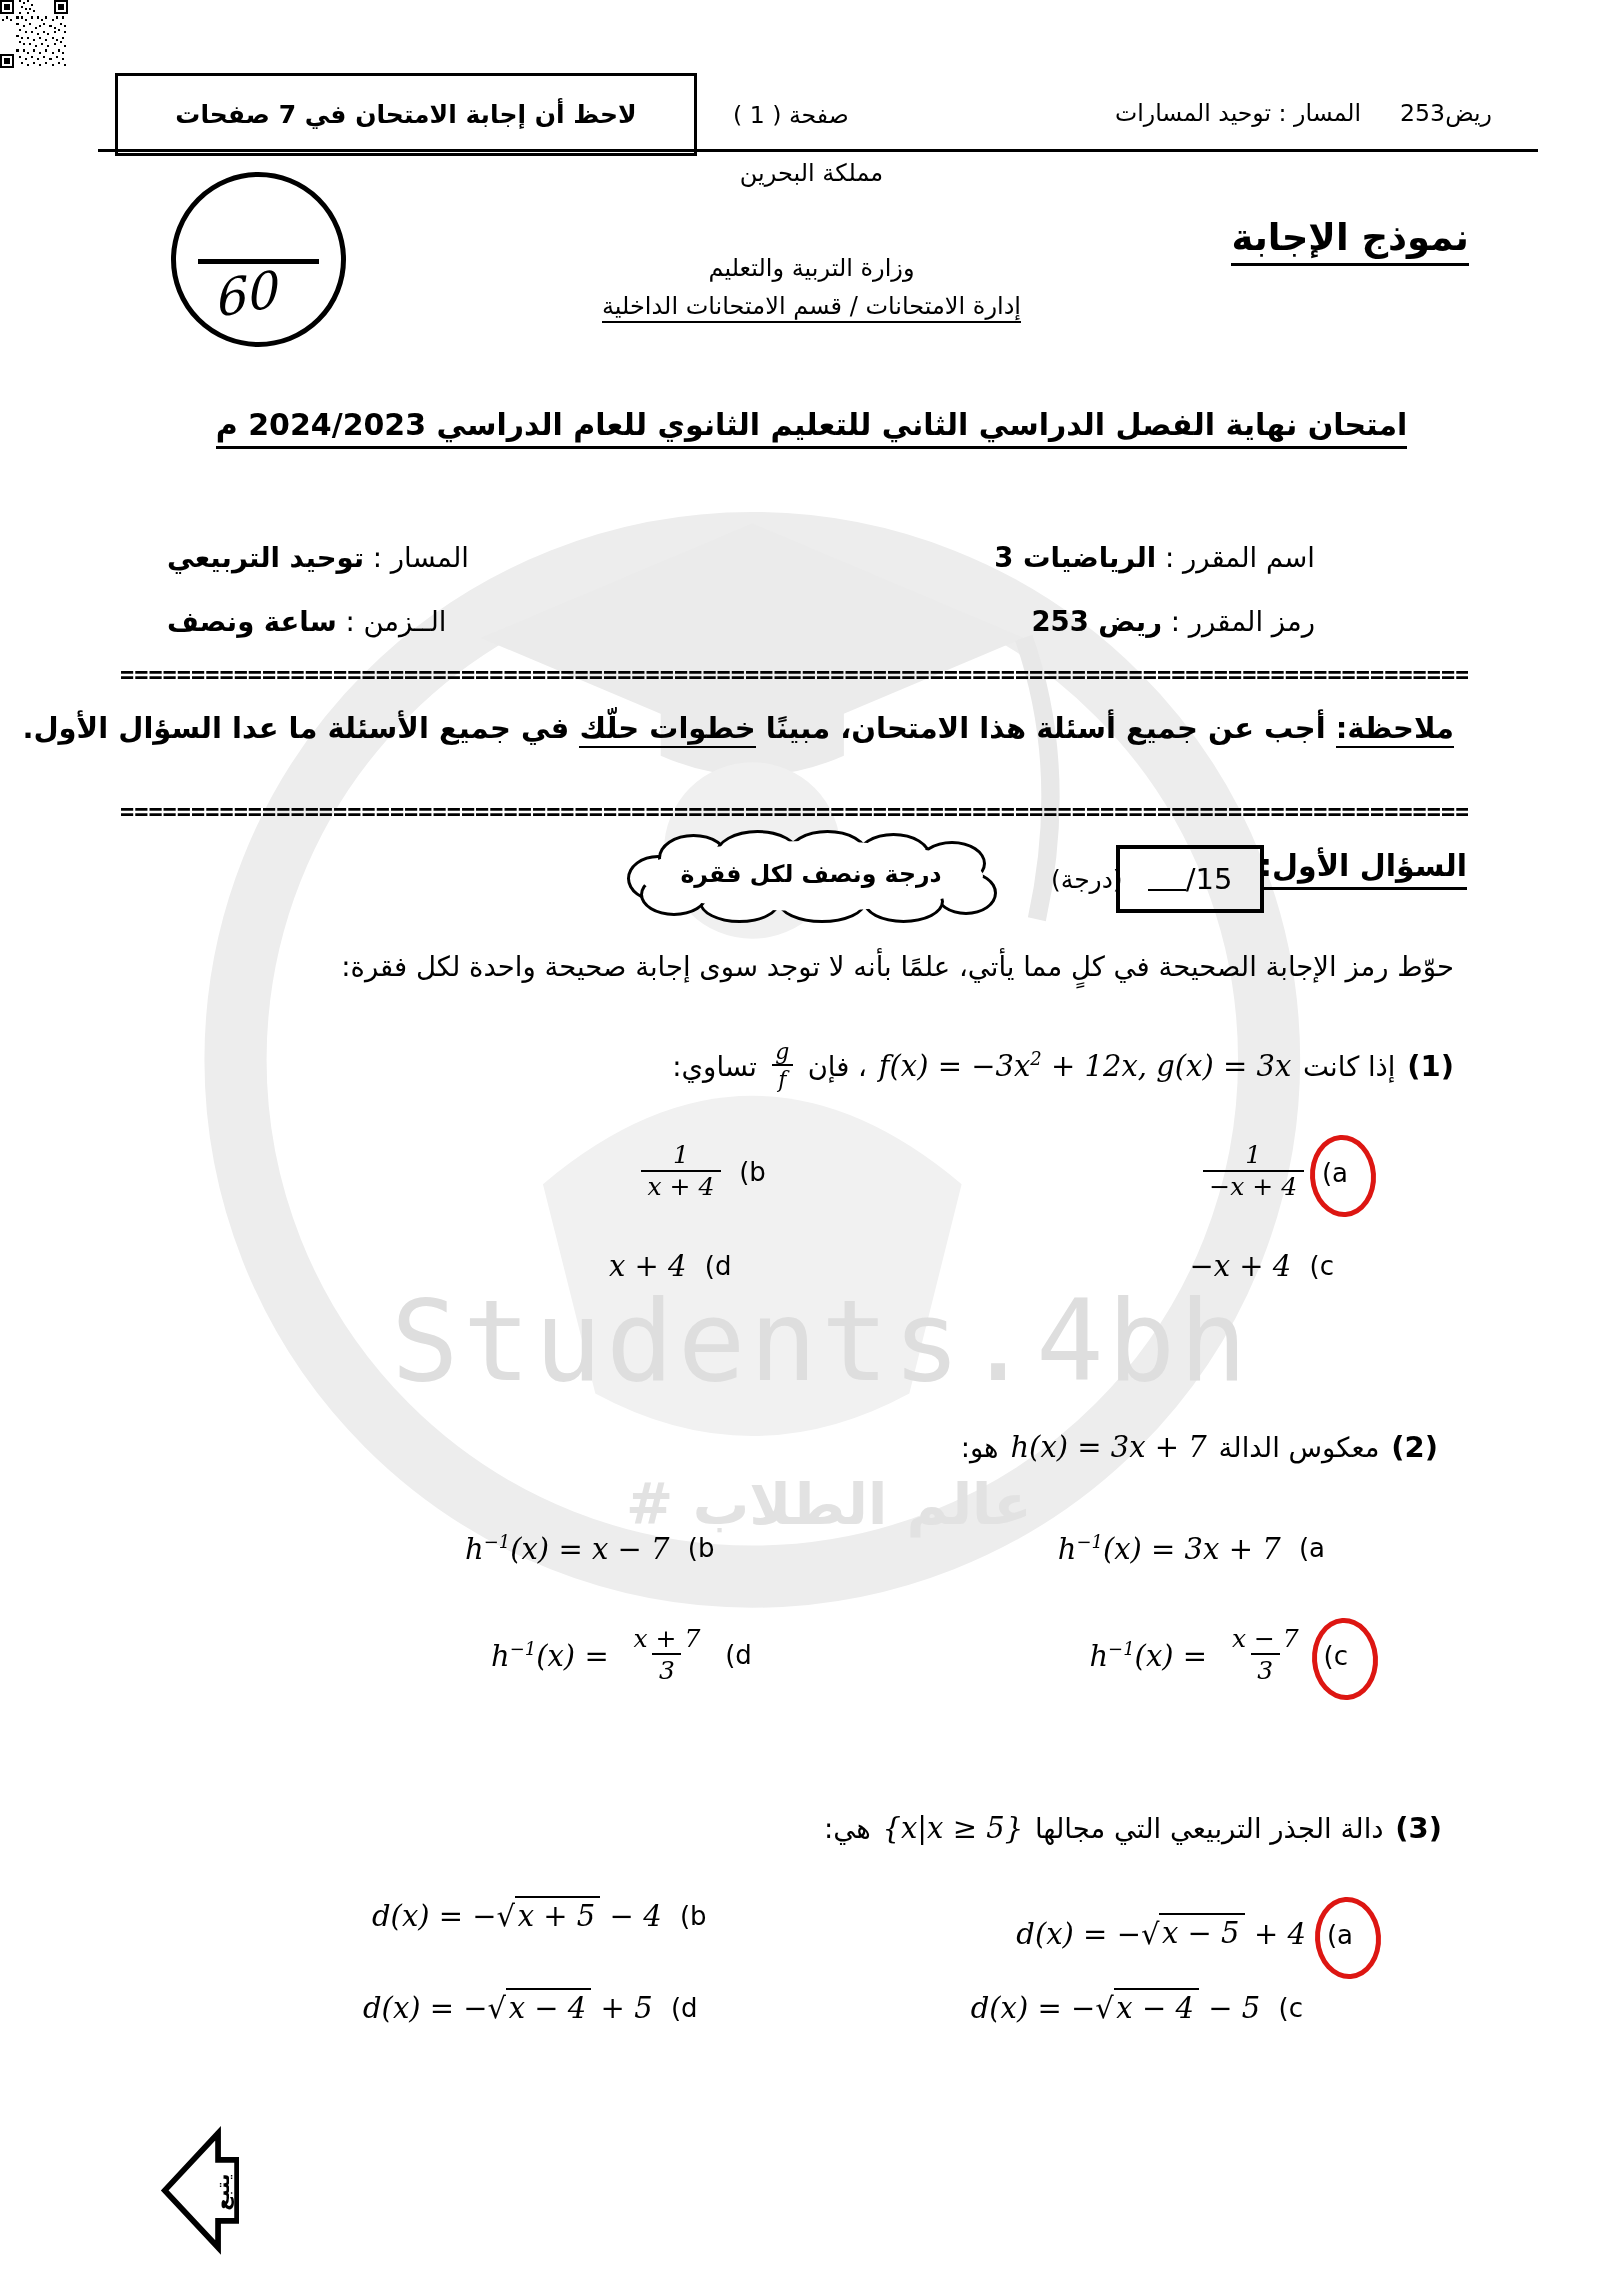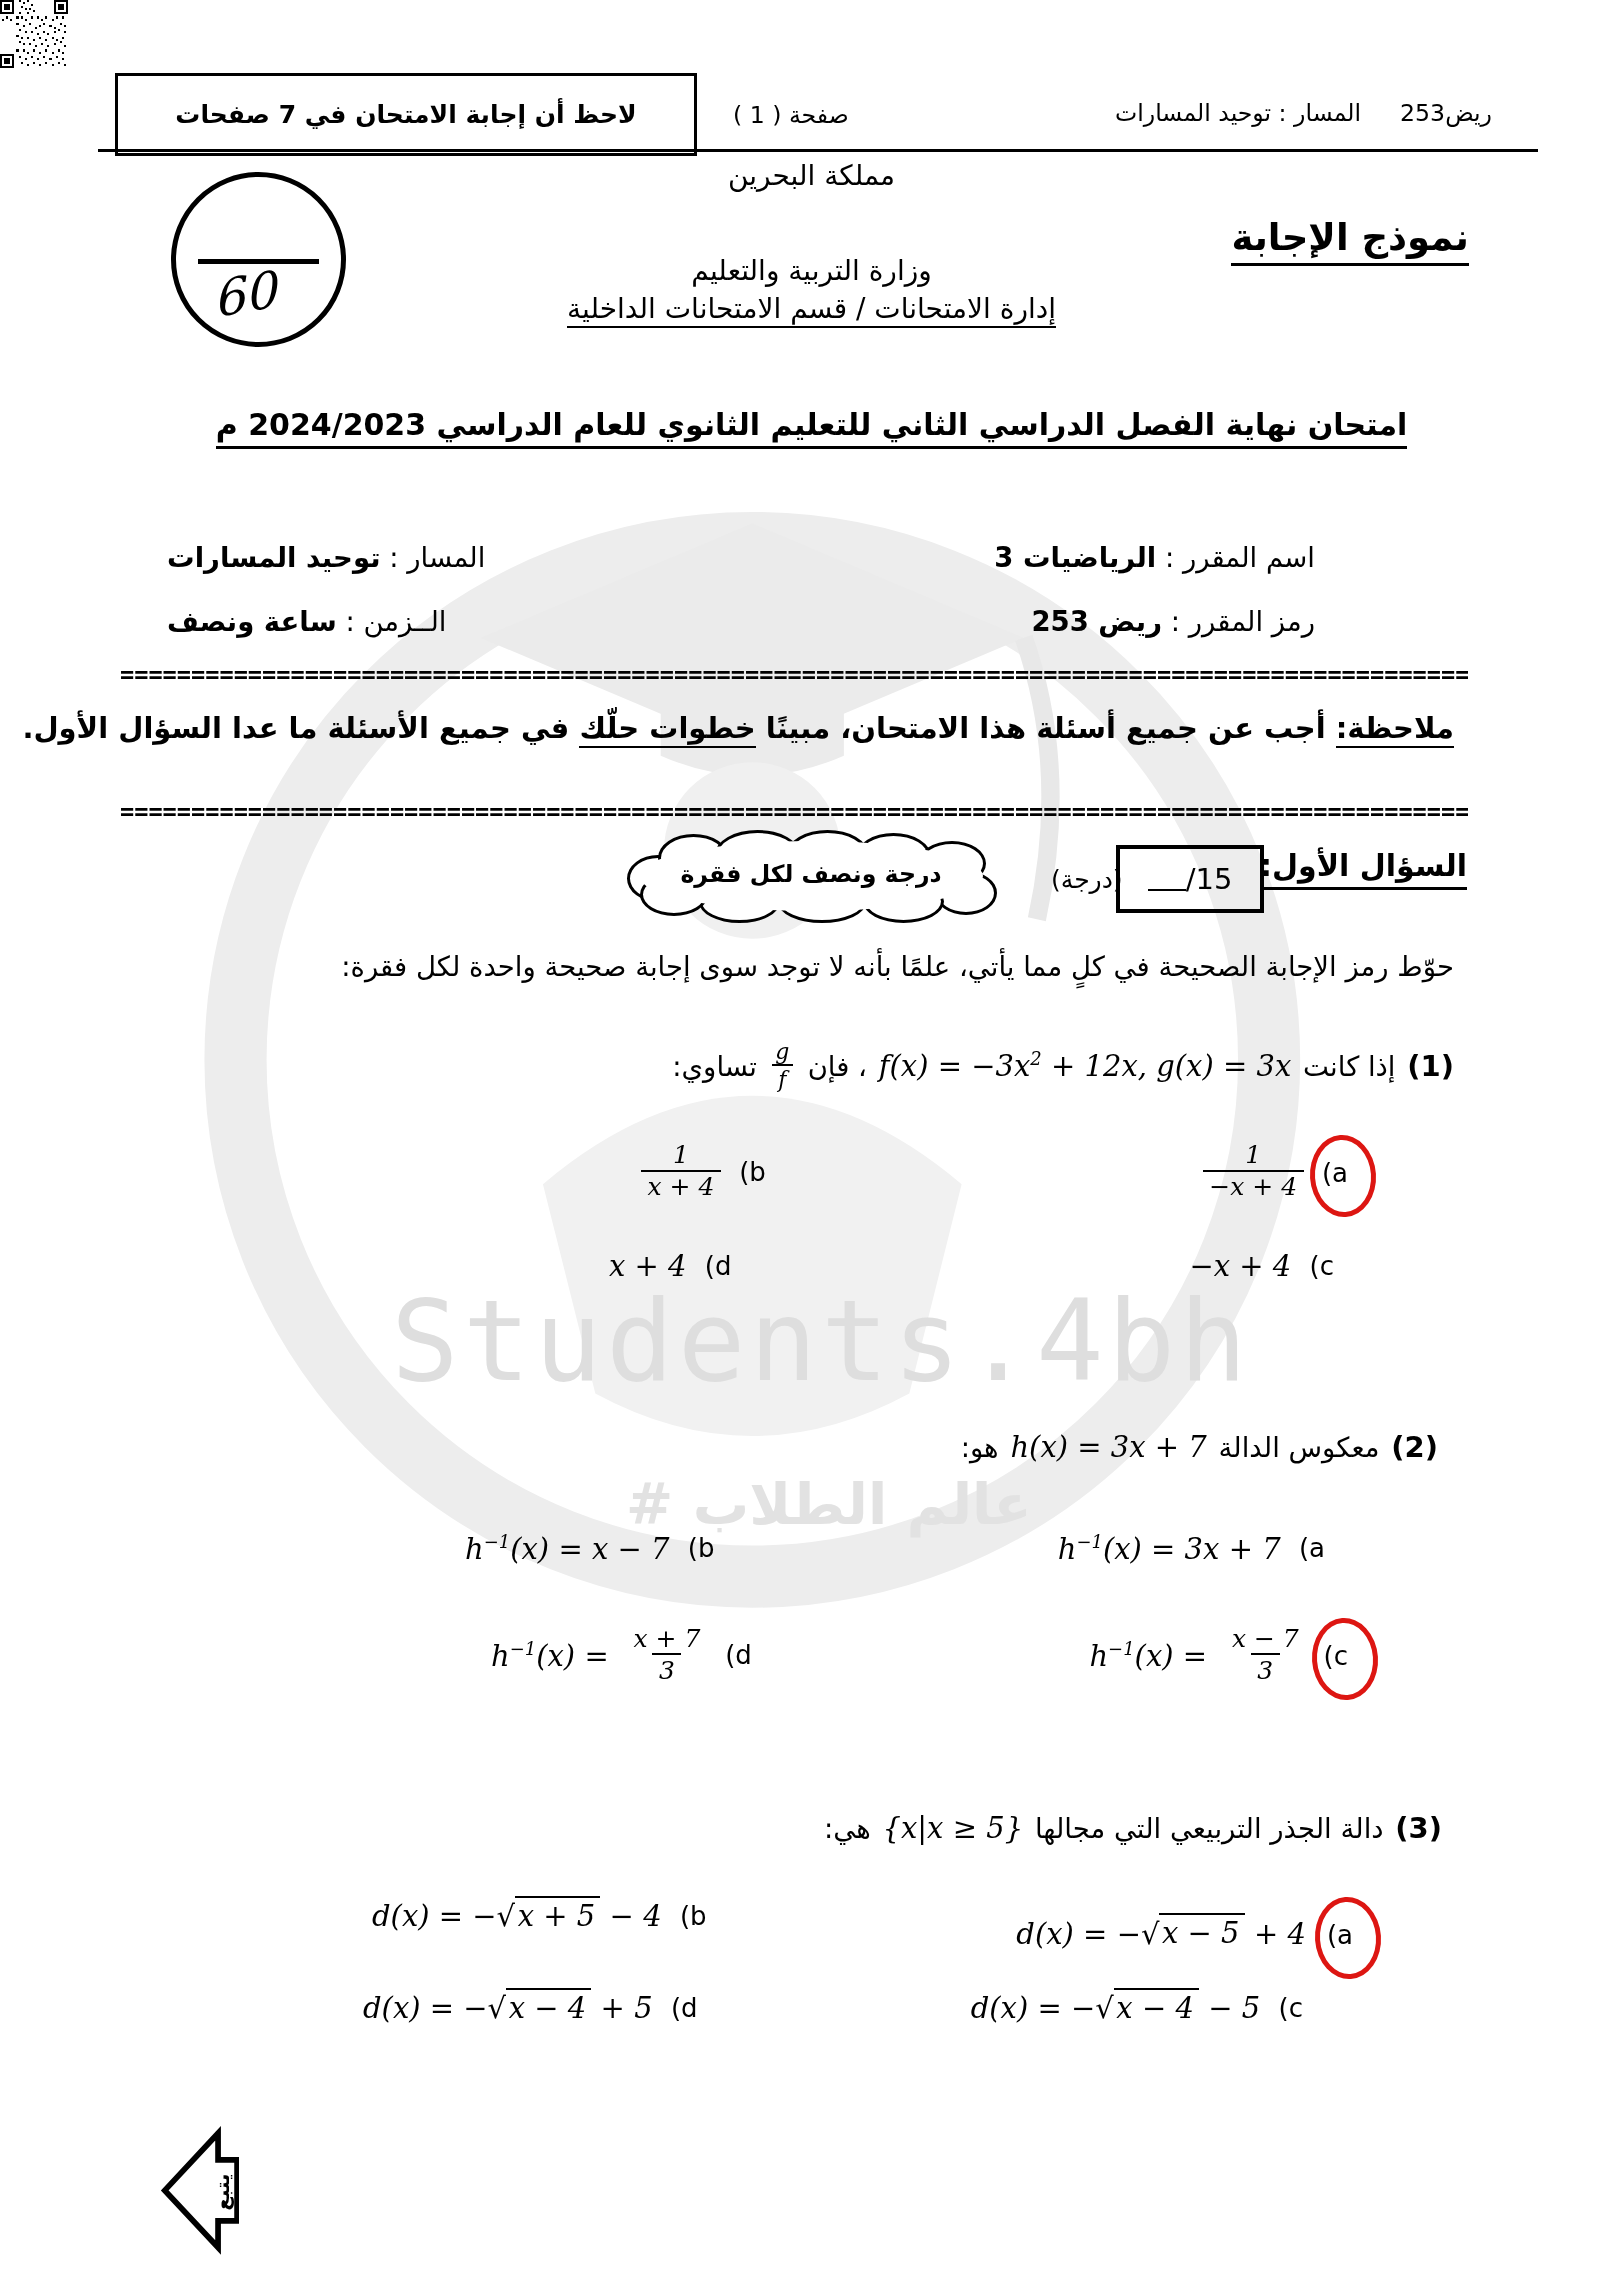--- a/index.html
+++ b/index.html
@@ -20,21 +20,21 @@
   .opt{display:flex;align-items:center;gap:18.3px;direction:ltr;font-size:29px;}
   .lbl{font-family:"DejaVu Sans",sans-serif;font-style:normal;font-size:26px;}
   .lblwrap{position:relative;display:inline-block;}
   .ring{position:absolute;left:-11.8px;top:-19.6px;width:56px;height:72px;
         border:5.9px solid #dd1612;border-radius:50%;transform:rotate(-4deg);}
   .hdr-line{left:98px;top:149px;width:1440px;height:3.3px;background:#000;}
   .hdr-box{left:115px;top:73px;width:576px;height:77px;border:3.9px solid #000;
            display:flex;align-items:center;justify-content:center;font-size:25px;font-weight:bold;}
   .hdr-right{right:131px;top:99px;font-size:23.6px;display:flex;gap:39px;direction:rtl;}
   .hdr-center{left:733px;top:101px;font-size:23.6px;direction:rtl;}
-  .ministry{left:0;width:1623px;text-align:center;font-size:28px;}
+  .ministry{left:0;width:1623px;text-align:center;font-size:24px;}
   .model-title{right:154px;top:216px;font-size:37px;font-weight:bold;text-align:right;}
   .score-circle{left:171px;top:172px;width:165px;height:165px;border:5.2px solid #000;border-radius:50%;}
   .score-line{position:absolute;left:22px;right:22px;top:82px;height:4.6px;background:#000;}
   .score-num{position:absolute;left:41px;top:88px;font-family:"DejaVu Serif",serif;
              font-style:italic;font-size:50px;transform:rotate(-10deg) skewX(-8deg);}
   .exam-title{left:0;top:407px;width:1623px;text-align:center;font-size:30px;font-weight:bold;}
   .info{font-size:27.5px;direction:rtl;}
   .sep{left:120px;width:1348px;height:33px;font-family:"DejaVu Sans Mono",monospace;
        font-weight:bold;font-size:23.6px;white-space:nowrap;overflow:hidden;}
   .note-line{right:169px;top:711px;font-size:29px;font-weight:bold;direction:rtl;white-space:nowrap;}
@@ -107,21 +107,21 @@
   </div>
 
   
   <div class="info" style="right:308px;top:541px;">
     <span>اسم المقرر : </span><span class="b">الرياضيات 3</span>
   </div>
   <div class="info" style="right:308px;top:605px;">
     <span>رمز المقرر : </span><span class="b">ريض 253</span>
   </div>
   <div class="info" style="left:167px;top:541px;">
-    <span>المسار : </span><span class="b">توحيد المسارات</span>
+    <span>المسار : </span><span class="b">توحيد التربيعي</span>
   </div>
   <div class="info" style="left:167px;top:605px;">
     <span>الــزمن : </span><span class="b">ساعة ونصف</span>
   </div>
 
   
   <div class="sep" style="top:660px;">================================================================================================</div>
   <div class="note-line">
     <span class="u3">ملاحظة:</span><span> أجب عن جميع أسئلة هذا الامتحان، مبينًا </span><span class="u3">خطوات حلّك</span><span> في جميع الأسئلة ما عدا السؤال الأول.</span>
   </div>

